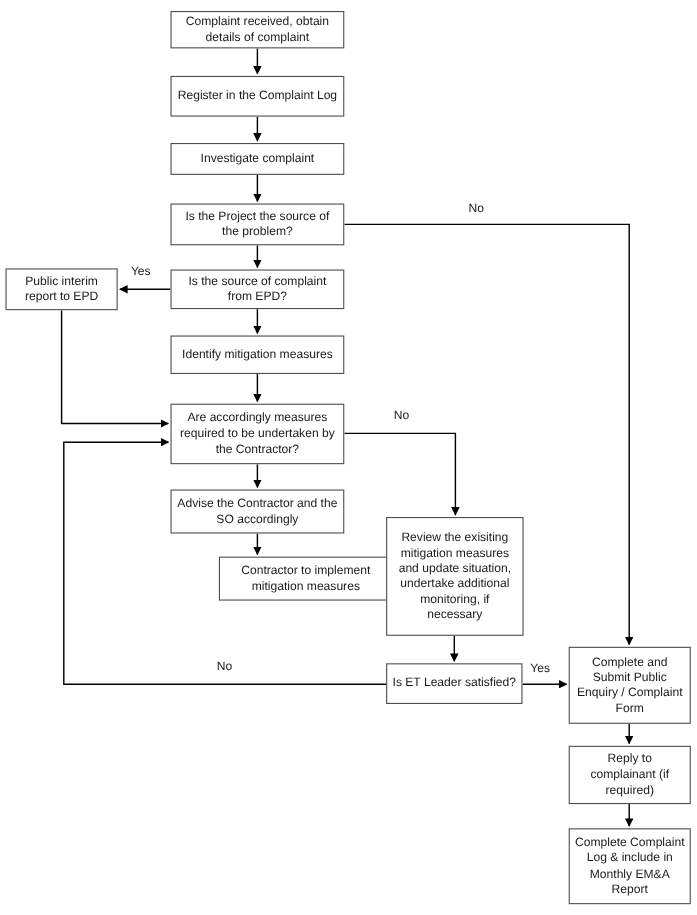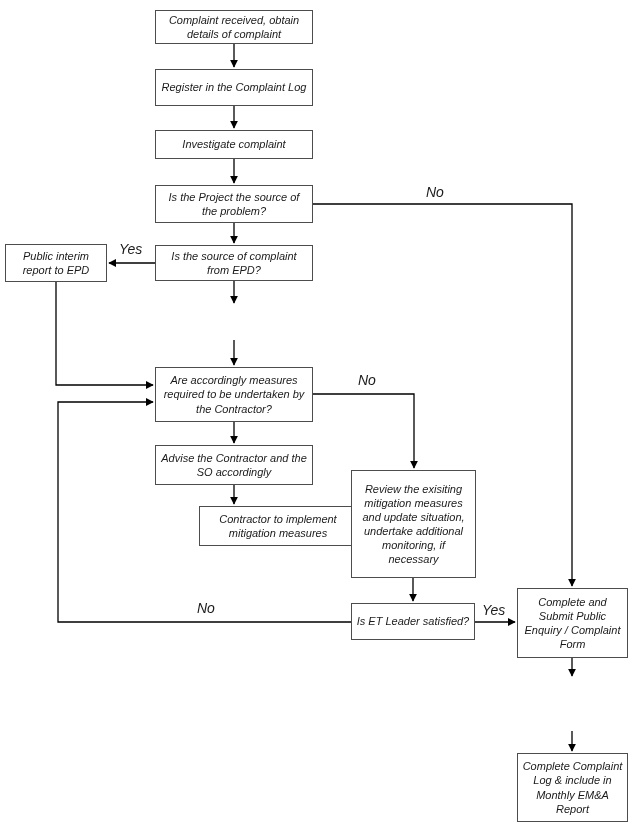--- a/index.html
+++ b/index.html
@@ -2,40 +2,39 @@
 <html><head>
 <meta charset="utf-8">
 <style>
   html,body { margin:0; padding:0; background:#ffffff; }
   .canvas {
     position:relative;
     width:634px; height:832px;
     background:#ffffff;
     font-family:"Liberation Sans", sans-serif;
     overflow:hidden;
-    font-style:italic;
   }
   svg.connectors { position:absolute; left:0; top:0; width:634px; height:832px; }
   .node {
     position:absolute;
     box-sizing:border-box;
     border:1px solid #4d4d4d;
     background:#ffffff;
     display:flex;
     align-items:center;
     justify-content:center;
     text-align:center;
     font-size:11px;
     line-height:1.28;
     color:#1a1a1a;
     padding:2px 4px;
   }
   .edge-label {
     position:absolute;
-    font-size:14px;
+    font-size:11px;
     color:#1a1a1a;
     background:#ffffff;
     padding:0 2px;
   }
 </style>
 </head>
 <body>
 
 <div class="canvas">
 
@@ -78,38 +77,44 @@
     </div>
   <div class="node" style="left:155px; top:185px; width:158px; height:38px;">
       <span>Is the Project the source of the problem?</span>
     </div>
   <div class="node" style="left:155px; top:245px; width:158px; height:36px;">
       <span>Is the source of complaint from EPD?</span>
     </div>
   <div class="node" style="left:5px;   top:244px; width:102px; height:38px;">
       <span>Public interim report to EPD</span>
     </div>
+  <div class="node" style="left:155px; top:305px; width:158px; height:35px;">
+      <span>Identify mitigation measures</span>
+    </div>
   <div class="node" style="left:155px; top:367px; width:158px; height:55px;">
       <span>Are accordingly measures required to be undertaken by the Contractor?</span>
     </div>
   <div class="node" style="left:155px; top:445px; width:158px; height:40px;align-items:center;">
       <span>Advise the Contractor and the SO accordingly</span>
     </div>
   <div class="node" style="left:155px; top:506px; width:158px; height:40px;margin-left:44px;">
       <span>Contractor to implement mitigation measures</span>
     </div>
   <div class="node" style="left:351px; top:470px; width:125px; height:108px;">
       <span>Review the exisiting mitigation measures and update situation, undertake additional monitoring, if necessary</span>
     </div>
   <div class="node" style="left:351px; top:603px; width:124px; height:37px;">
       <span>Is ET Leader satisfied?</span>
     </div>
   <div class="node" style="left:517px; top:588px; width:111px; height:70px;">
       <span>Complete and Submit Public Enquiry / Complaint Form</span>
     </div>
+  <div class="node" style="left:517px; top:678px; width:111px; height:53px;">
+      <span>Reply to complainant (if required)</span>
+    </div>
   <div class="node" style="left:517px; top:753px; width:111px; height:69px;">
       <span>Complete Complaint Log &amp; include in Monthly EM&amp;A Report</span>
     </div>
 
   <span class="edge-label" style="left:424px; top:184px;">No</span>
   <span class="edge-label" style="left:117px; top:241px;">Yes</span>
   <span class="edge-label" style="left:356px; top:372px;">No</span>
   <span class="edge-label" style="left:195px; top:600px;">No</span>
   <span class="edge-label" style="left:480px; top:602px;">Yes</span>
 

